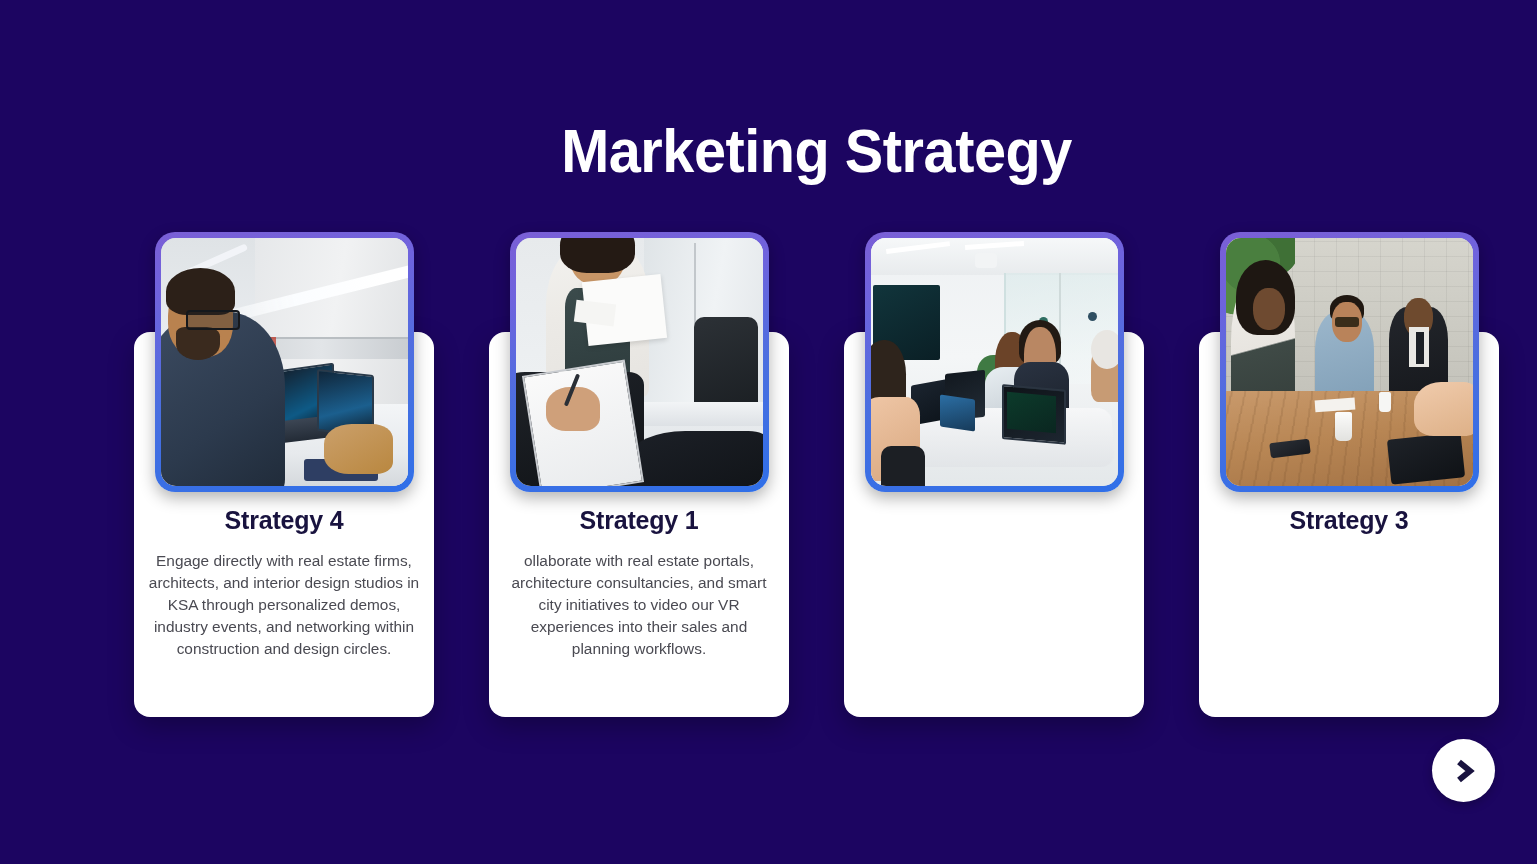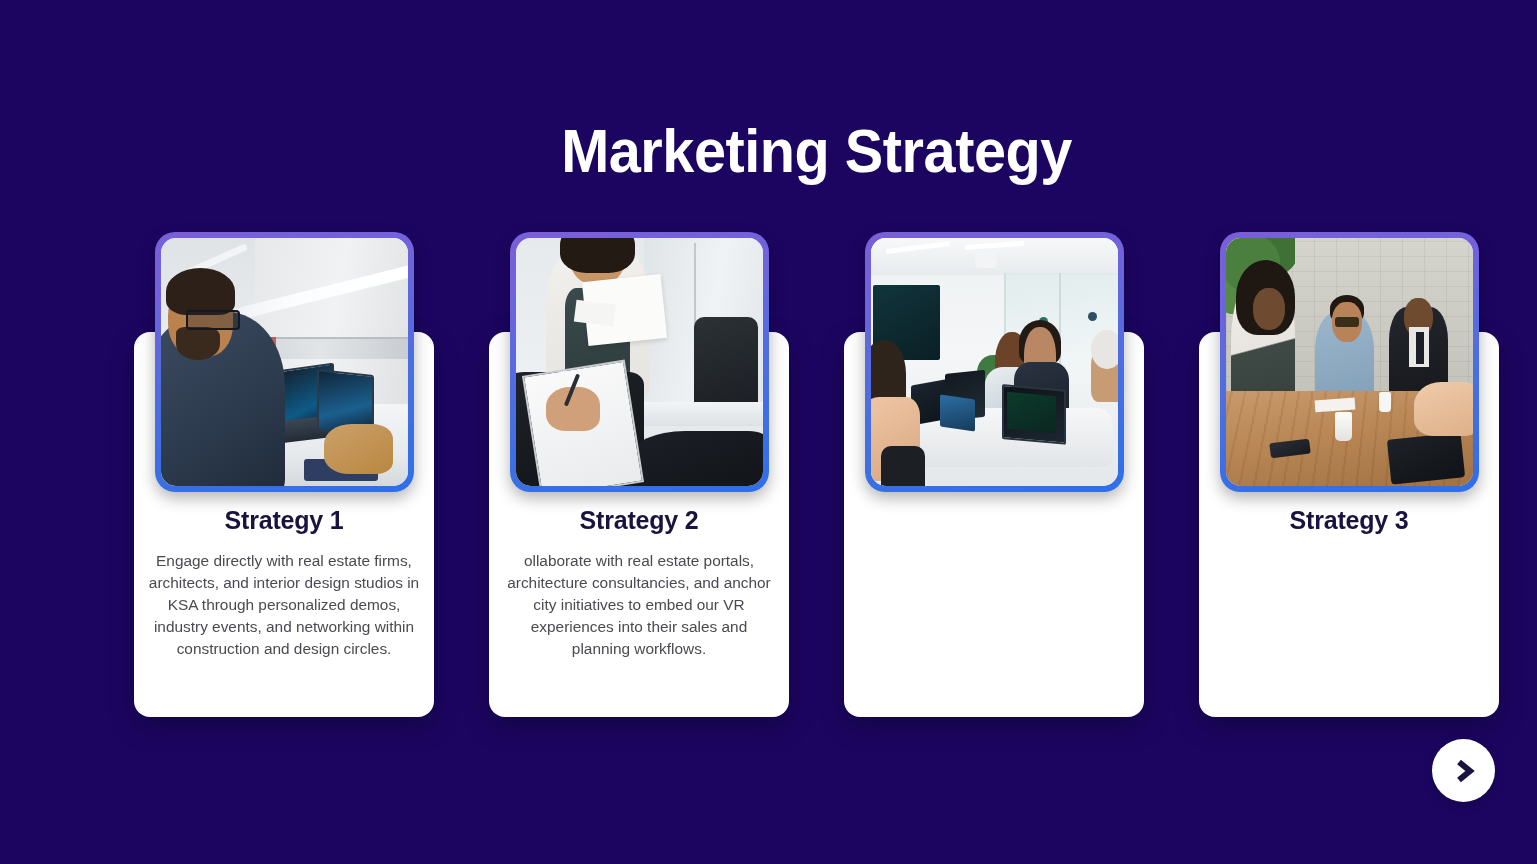--- a/index.html
+++ b/index.html
@@ -365,27 +365,27 @@
 </head>
 <body>
 
 <div class="slide">
 
   <h1 class="slide-title">Marketing Strategy</h1>
 
   <div class="cards">
 
     <div class="card card-1">
+      <div class="card-title">Strategy 4</div>
+      <div class="card-body">Engage directly with real estate firms, architects, and interior design studios in KSA through personalized demos, industry events, and networking within construction and design circles.</div>
+    </div>
+
+    <div class="card card-2">
       <div class="card-title">Strategy 1</div>
-      <div class="card-body">Engage directly with real estate firms, architects, and interior design studios in KSA through personalized demos, industry events, and networking within construction and design circles.</div>
-    </div>
-
-    <div class="card card-2">
-      <div class="card-title">Strategy 2</div>
-      <div class="card-body">ollaborate with real estate portals, architecture consultancies, and anchor city initiatives to embed our VR experiences into their sales and planning workflows.</div>
+      <div class="card-body">ollaborate with real estate portals, architecture consultancies, and smart city initiatives to video our VR experiences into their sales and planning workflows.</div>
     </div>
 
     <div class="card card-3">
     </div>
 
     <div class="card card-4">
       <div class="card-title">Strategy 3</div>
     </div>
 
     <div class="img-frame frame-1">

